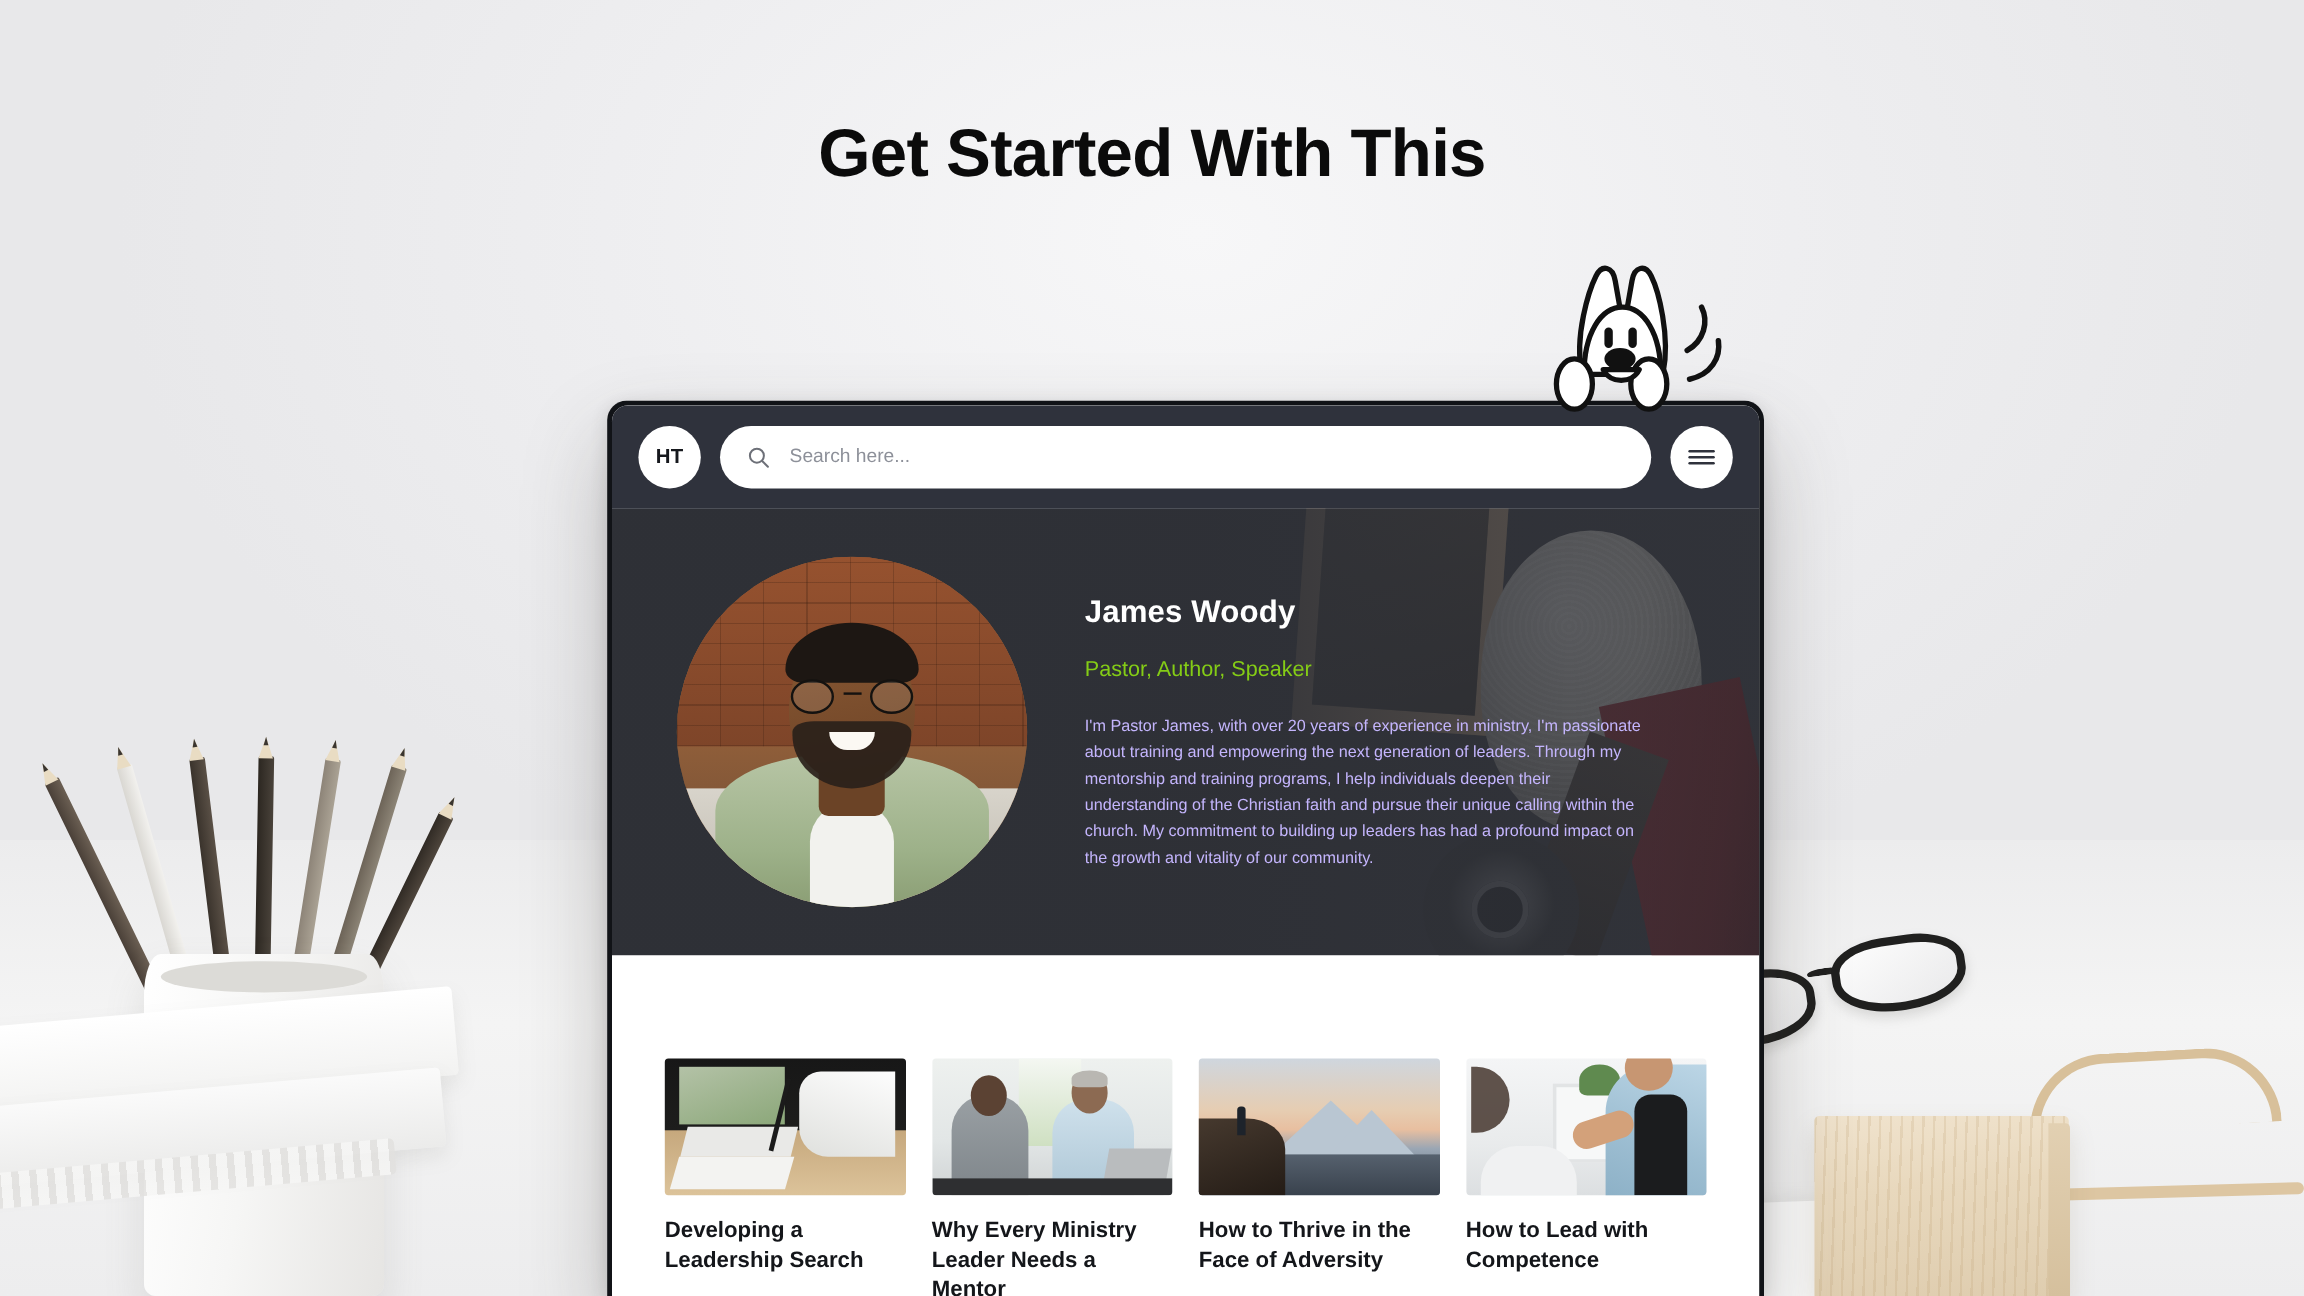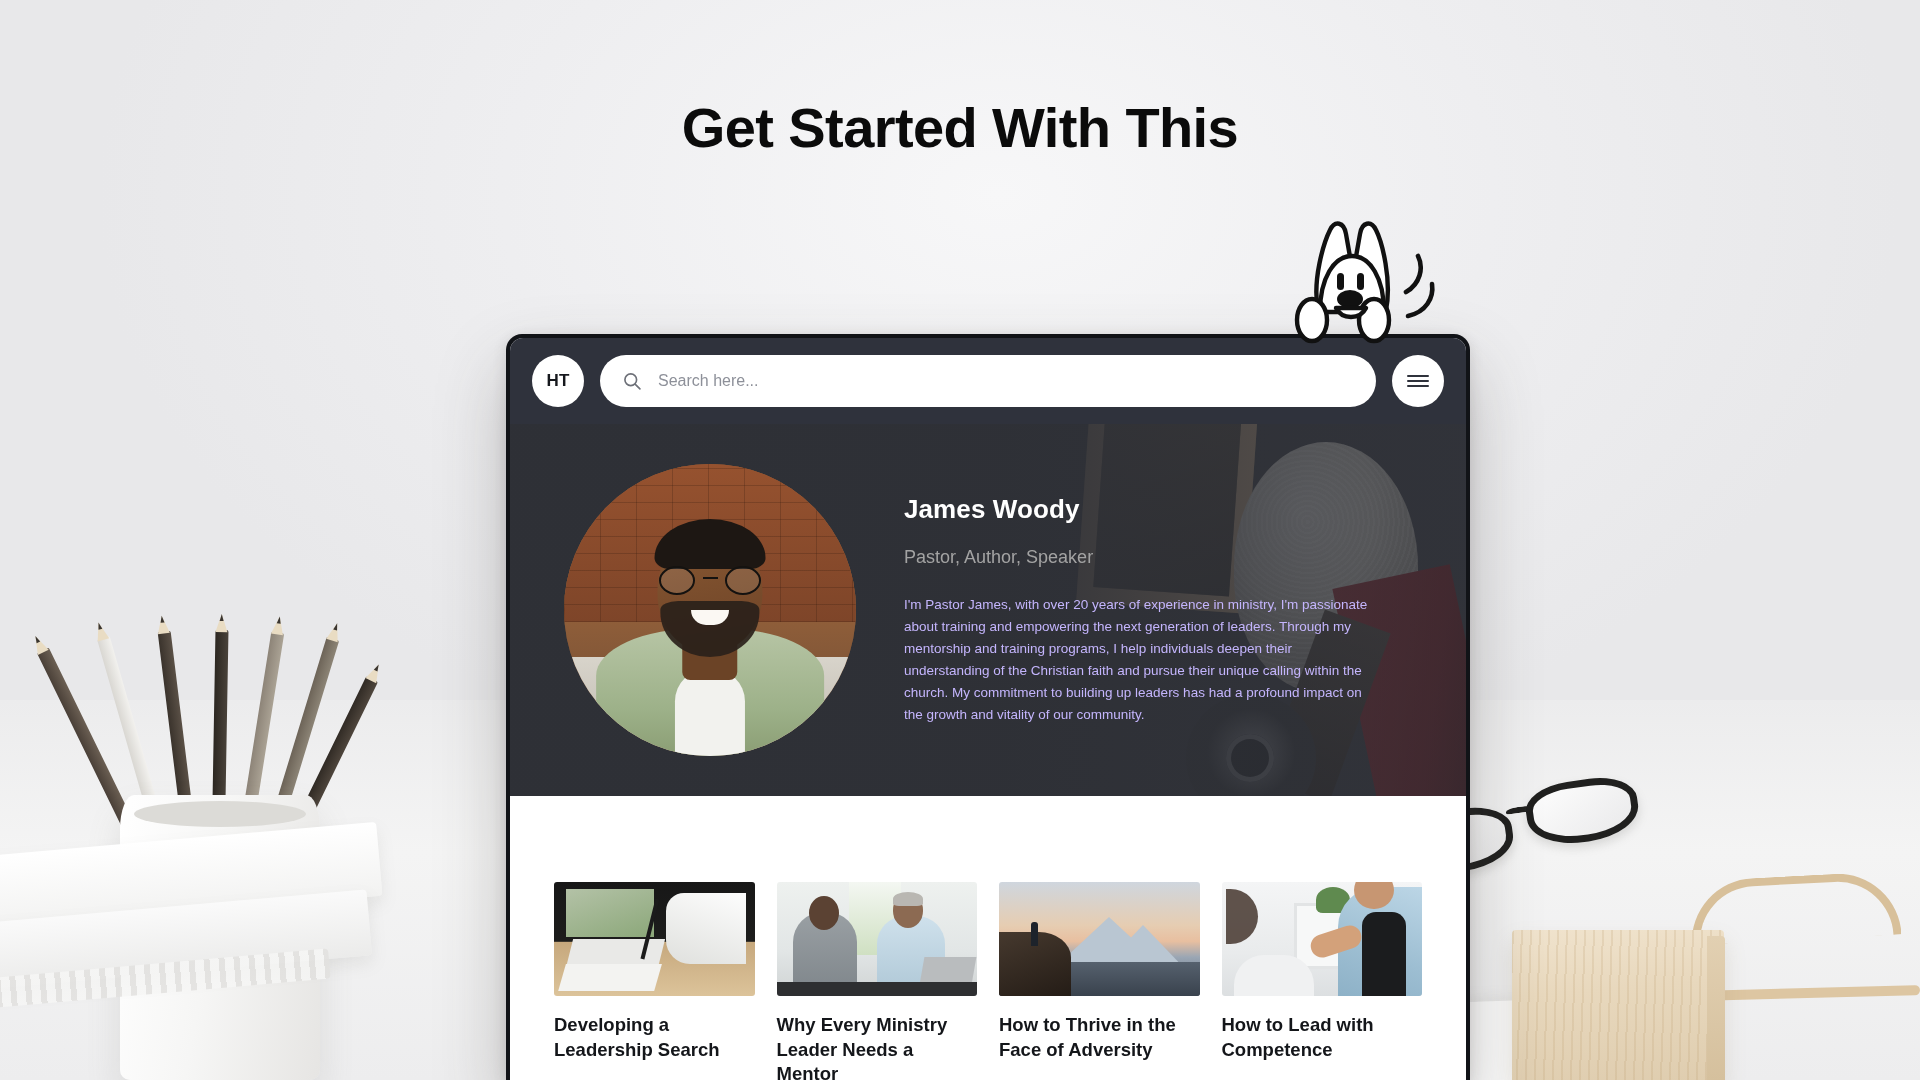--- a/index.html
+++ b/index.html
@@ -295,21 +295,21 @@
     width: 13%; height: 5%; background: #fbf8f3; border-radius: 0 0 40px 40px; }
   .pt-glass { position: absolute; top: 35%; width: 12.5%; height: 10%;
     border: 2.4px solid #141210; border-radius: 50%; background: rgba(255,255,255,.10); }
   .pt-glass.gl { left: 32.5%; }
   .pt-glass.gr { right: 32.5%; }
   .pt-glbridge { position: absolute; left: 47.6%; top: 38.6%; width: 5%; height: 2.4px;
     background: #141210; }
 
   .bio { flex: 1 1 auto; max-width: 470px; color: #ffffff; }
   .bio-name { font-size: 26px; font-weight: 700; letter-spacing: .1px; margin-bottom: 22px; }
-  .bio-role { font-size: 18px; font-weight: 400; color: #a3a3a3; margin-bottom: 26px; }
+  .bio-role { font-size: 18px; font-weight: 400; color: #84cc16; margin-bottom: 26px; }
   .bio-text { font-size: 13.5px; line-height: 1.62; color: #c4b5fd; }
 
   
   .cards-section { background: #ffffff; padding: 86px 44px 0 44px; }
   .cards { display: flex; gap: 22px; }
   .card { flex: 1 1 0; min-width: 0; }
   .card-thumb {
     width: 100%; height: 114px; border-radius: 3px;
     position: relative; overflow: hidden; background: #222;
   }

